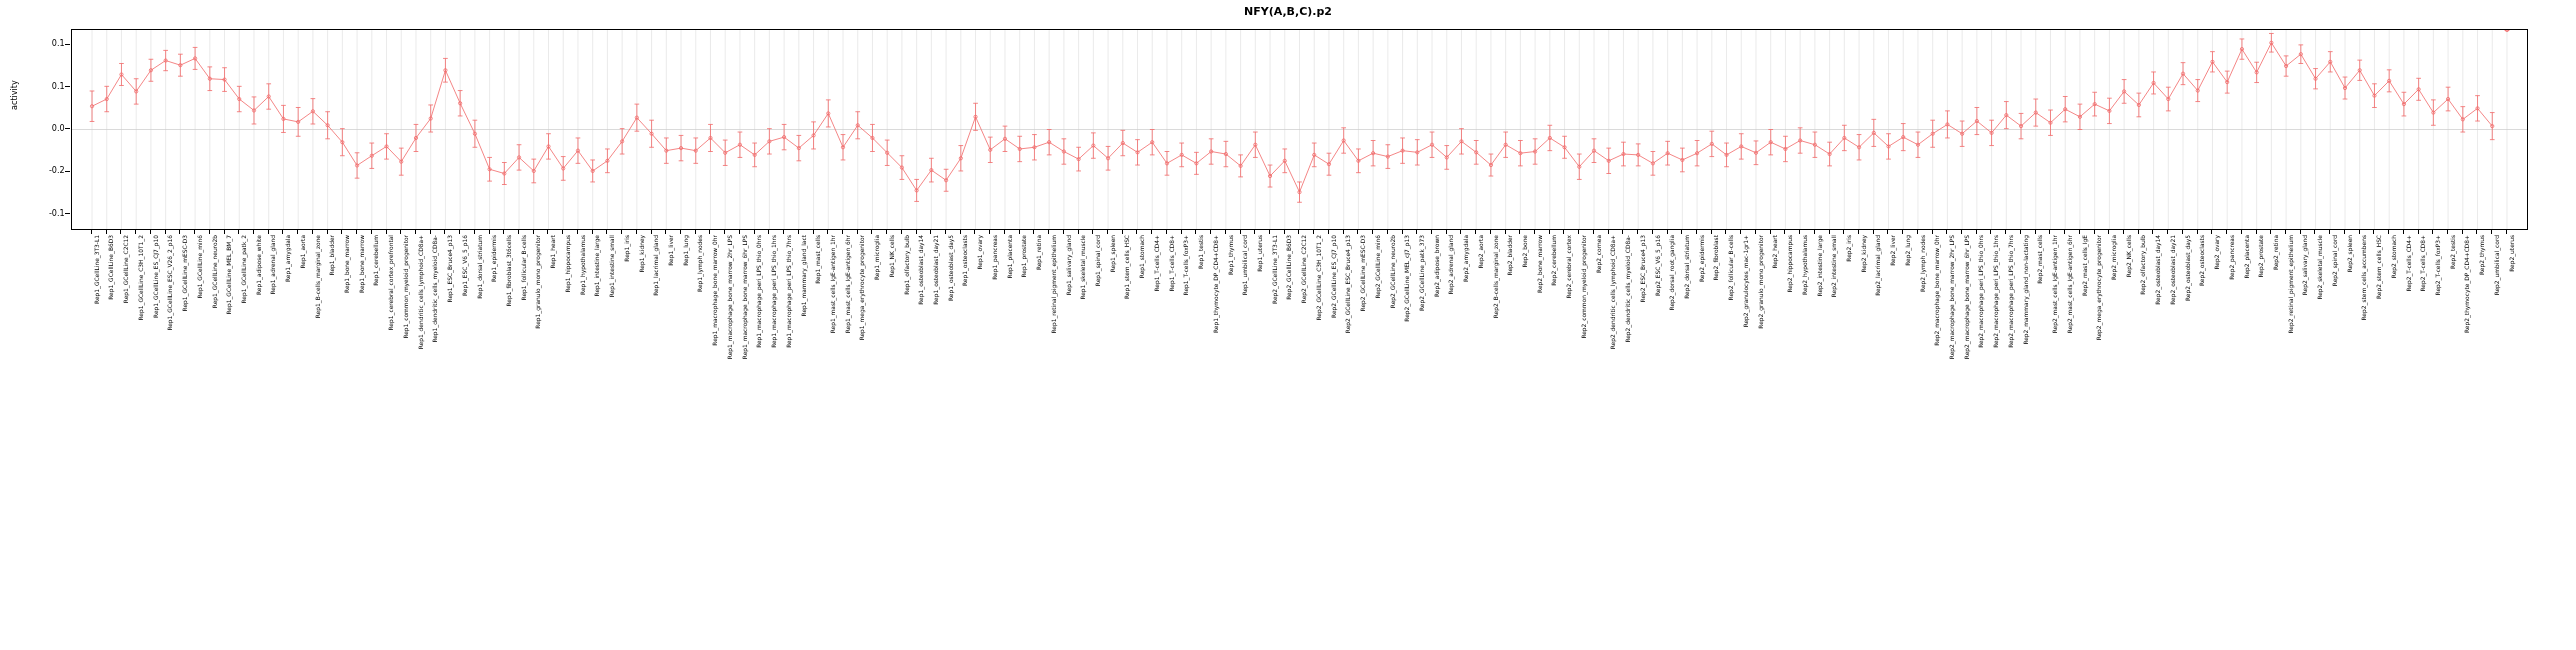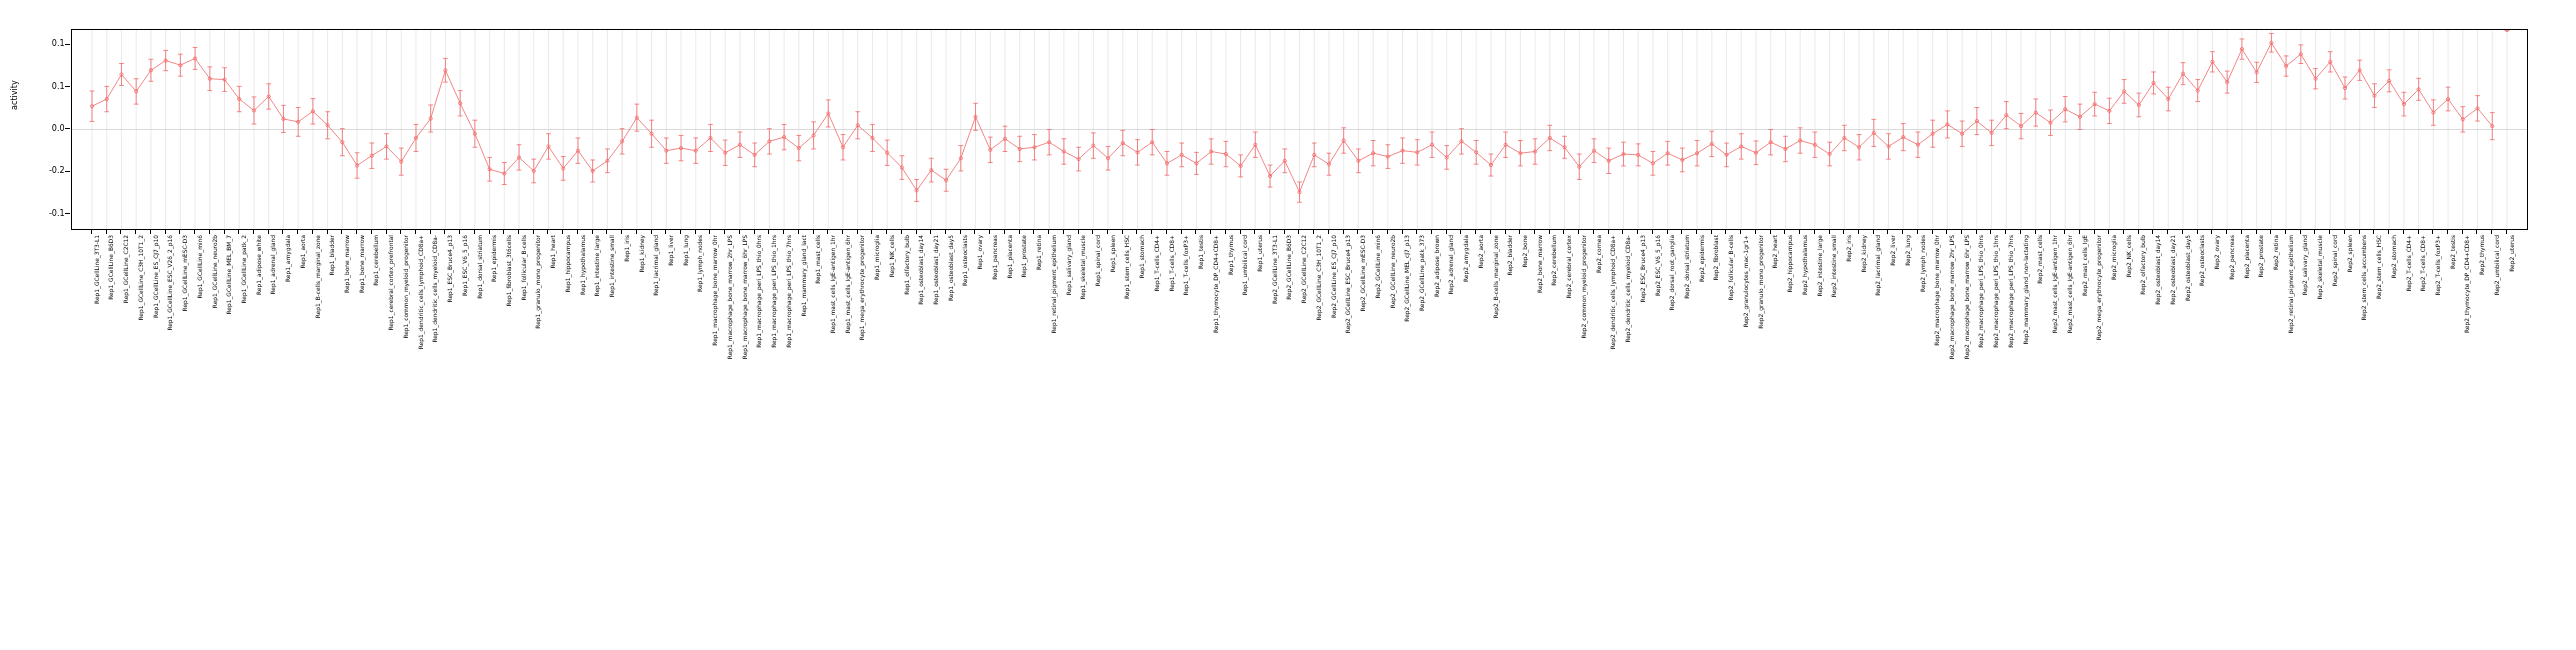--- a/index.html
+++ b/index.html
@@ -98,20 +98,21 @@
     width: 0.9px;
     height: 3.6px;
     background: #000;
   }
 </style>
 </head>
 <body>
 
 <div id="root">
 
+  <div id="chart-title">NFY(A,B,C).p2</div>
 
   <div id="ylabel">activity</div>
 
   <div id="ytick-labels">
       <div class="ytick-label" style="top: 179px;">-0.1</div>
       <div class="ytick-label" style="top: 136px;">-0.2</div>
       <div class="ytick-label" style="top: 94px;">0.0</div>
       <div class="ytick-label" style="top: 52px;">0.1</div>
       <div class="ytick-label" style="top: 9.4px;">0.1</div>
     </div>

